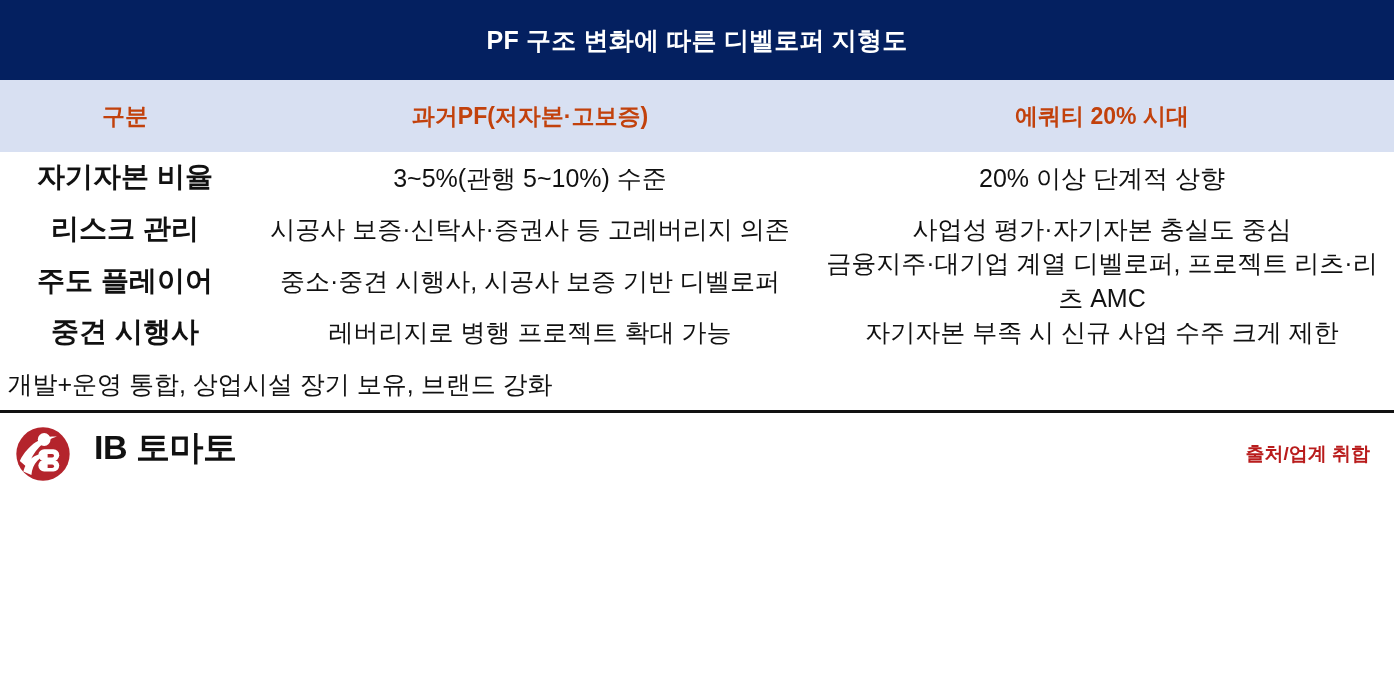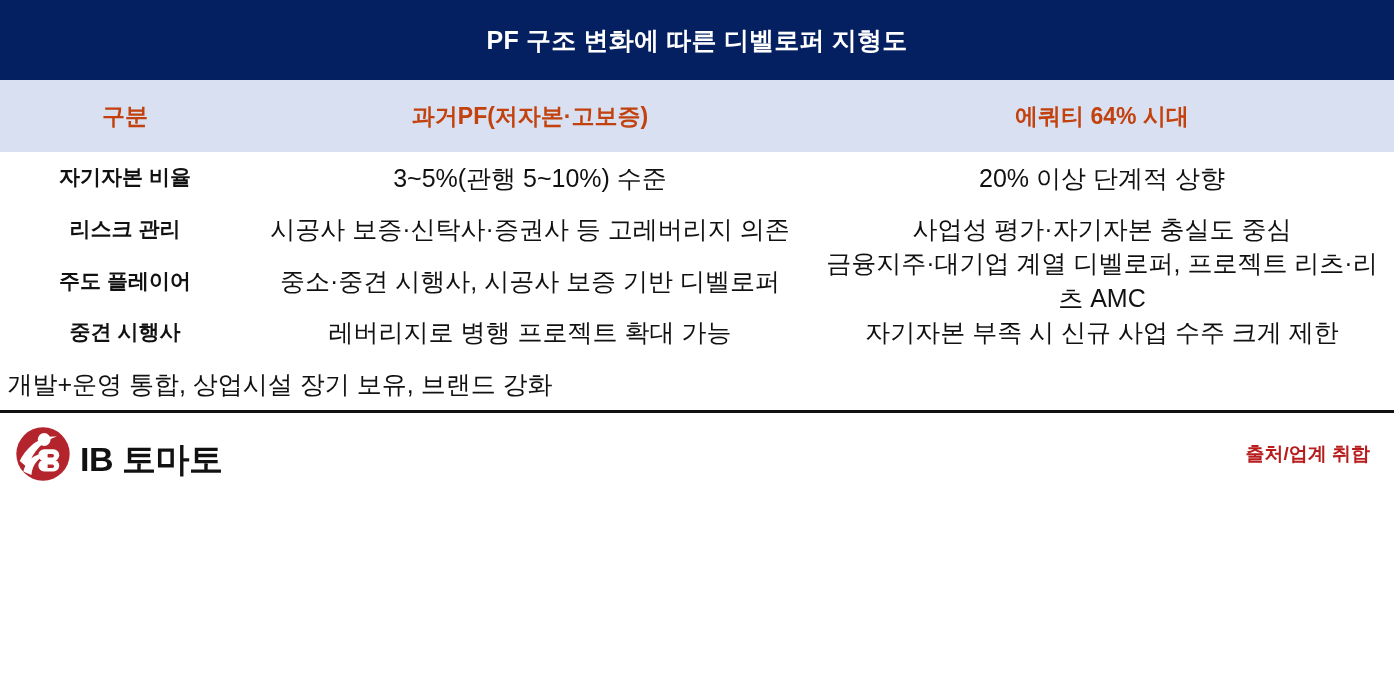--- a/index.html
+++ b/index.html
@@ -77,21 +77,21 @@
     min-height: 0;
   }
   .row .cell {
     text-align: center;
     color: #111111;
     line-height: 1.38;
     padding: 0 6px;
     box-sizing: border-box;
   }
   .row .cell.label {
-    font-size: 21px;
+    font-size: 28px;
     font-weight: bold;
   }
   .row .cell.value {
     font-size: 25px;
     font-weight: normal;
   }
 
   
   .footer-rule {
     height: 3px;
@@ -104,22 +104,22 @@
     flex: 0 0 82px;
     display: flex;
     align-items: center;
     justify-content: space-between;
     padding: 0 24px 0 14px;
     box-sizing: border-box;
     background: #ffffff;
   }
   .brand {
     display: flex;
-    align-items: flex-end;
-    gap: 8px;
+    align-items: flex-start;
+    gap: 22px;
   }
   .brand-mark {
     width: 58px;
     height: 58px;
     flex: 0 0 58px;
     display: block;
   }
   .brand-name {
     font-size: 34px;
     font-weight: bold;
@@ -139,21 +139,21 @@
 
 <div class="infographic">
 
   <div class="title-bar">
     <div class="title-text">PF 구조 변화에 따른 디벨로퍼 지형도</div>
   </div>
 
   <div class="col-header">
     <div class="cell c1">구분</div>
     <div class="cell c2">과거PF(저자본·고보증)</div>
-    <div class="cell c3">에쿼티 64% 시대</div>
+    <div class="cell c3">에쿼티 20% 시대</div>
   </div>
 
   <div class="table-body">
 
     <div class="row">
       <div class="cell label c1">자기자본 비율</div>
       <div class="cell value c2">3~5%(관행 5~10%) 수준</div>
       <div class="cell value c3">20% 이상 단계적 상향</div>
     </div>
 

